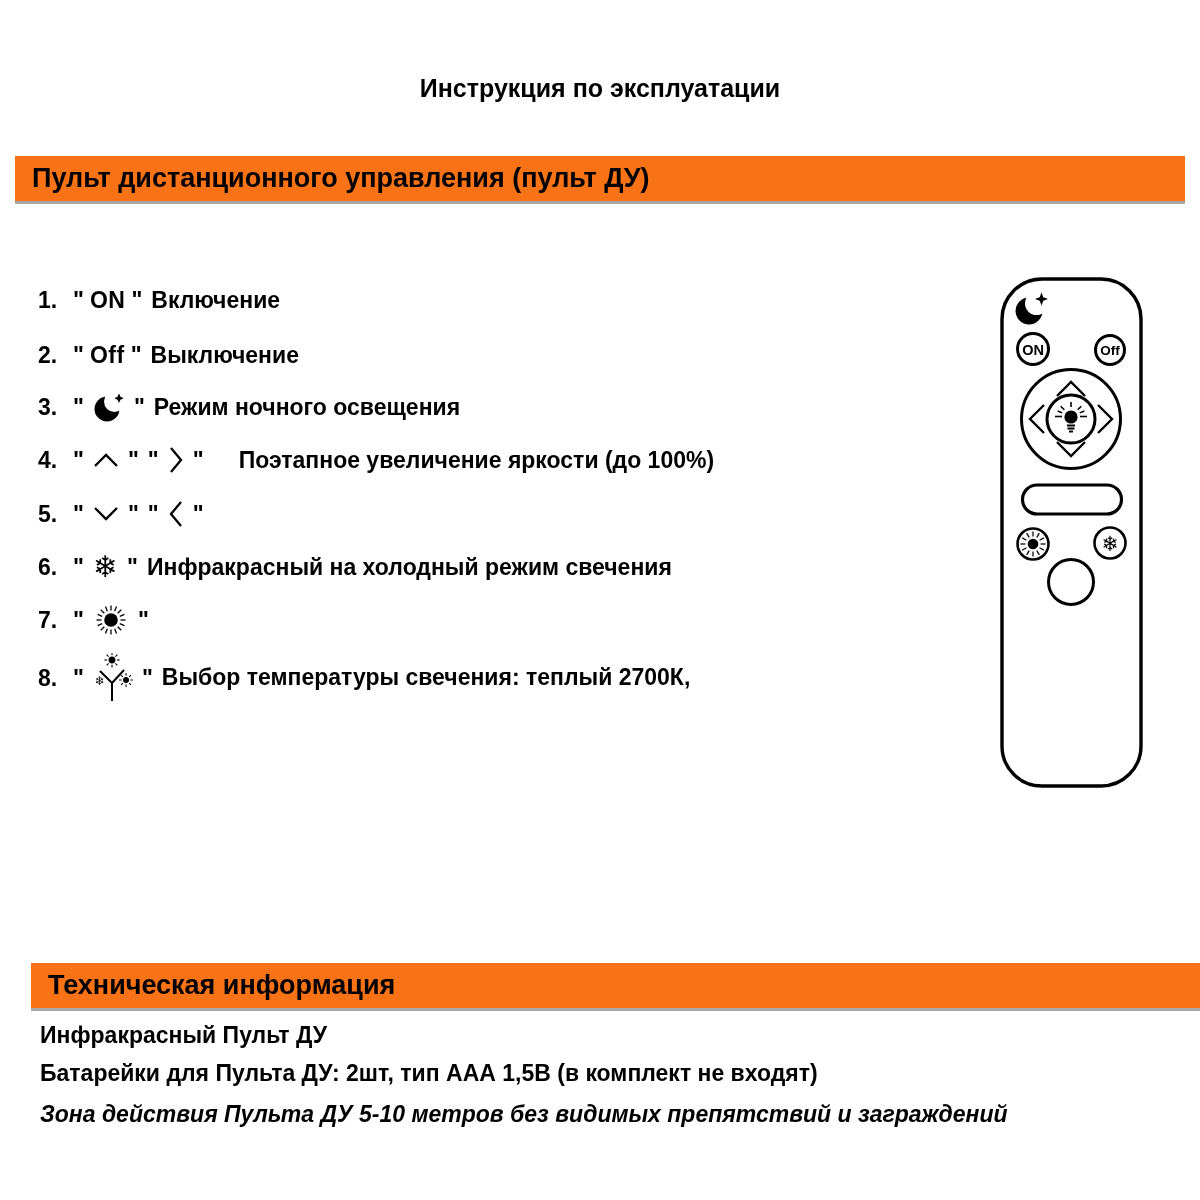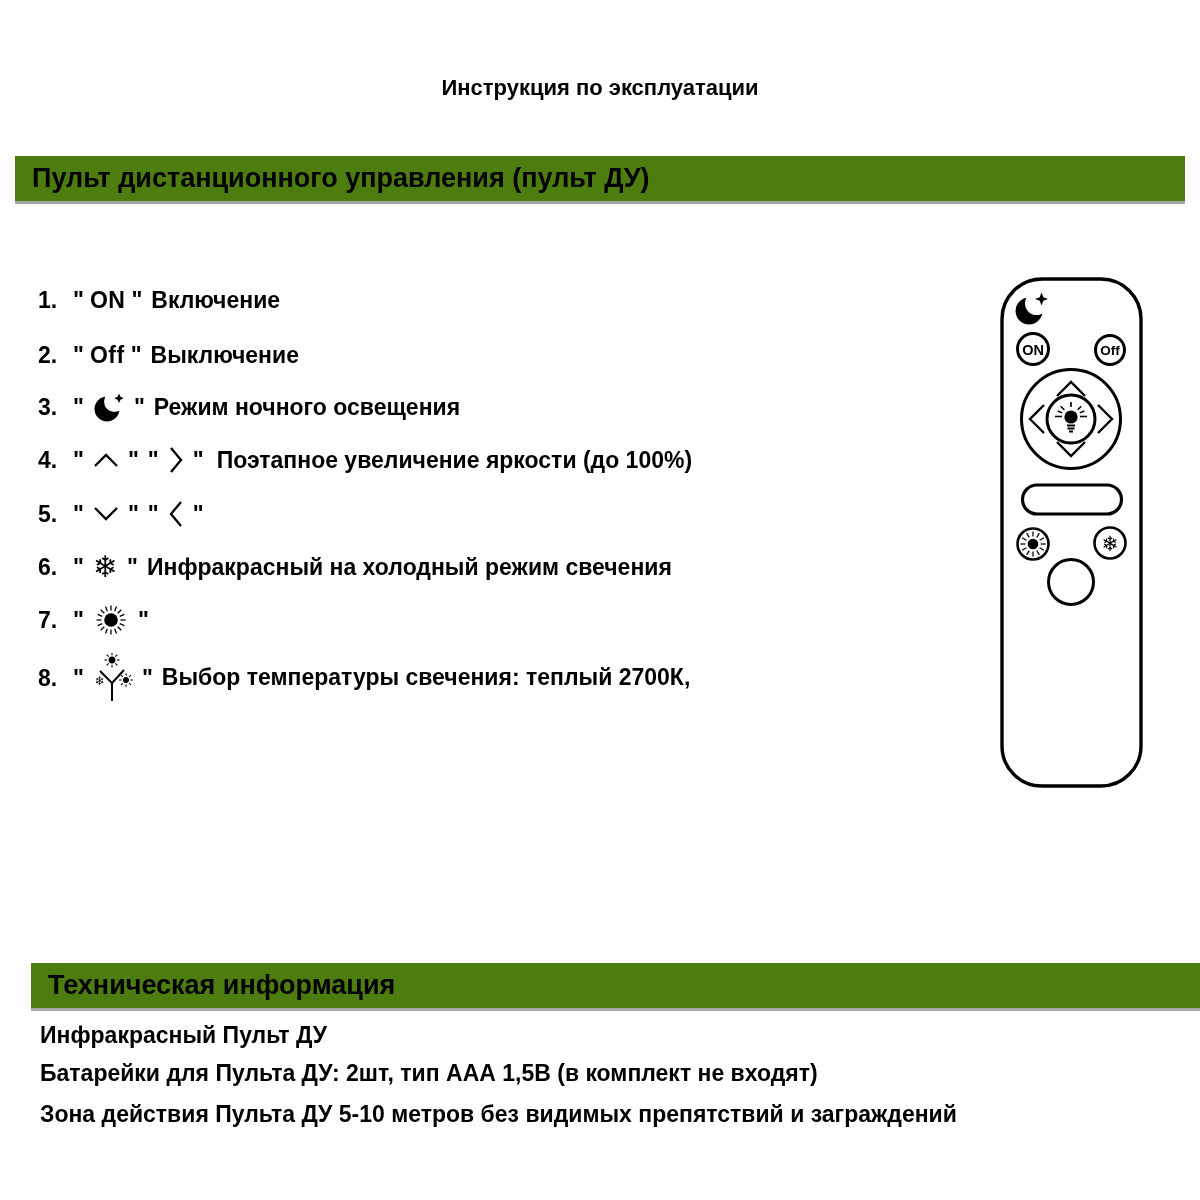--- a/index.html
+++ b/index.html
@@ -3,46 +3,46 @@
 <meta charset="utf-8">
 <style>
   html,body{margin:0;padding:0;}
   body{
     width:1200px;height:1200px;position:relative;background:#ffffff;
     font-family:"Liberation Sans","DejaVu Sans",sans-serif;
     font-weight:bold;color:#000;overflow:hidden;
   }
   .page-title{
     position:absolute;top:70px;left:0;width:1200px;text-align:center;
-    font-size:22px;line-height:36px;
+    font-size:25px;line-height:36px;
   }
   .section-bar{
-    position:absolute;left:15px;width:1170px;height:48px;background:#4d7c0f;
+    position:absolute;left:15px;width:1170px;height:48px;background:#f97316;
     border-bottom:3px solid #a8a8a8;box-sizing:border-box;
     display:flex;align-items:center;padding-left:17px;font-size:27px;
   }
   .bar-remote{top:156px;}
   .bar-tech{top:963px;margin-left:16px;}
   .item{
     position:absolute;left:38px;display:flex;align-items:center;gap:9px;
     height:36px;font-size:23px;white-space:nowrap;
   }
   .item .num{width:26px;}
   .q{font-size:23px;}
   .lbl{}
-  .lblgap{margin-left:4px;}
+  .lblgap{margin-left:26px;}
   .keycap{letter-spacing:0.5px;margin:0 -3px;}
   .ln{fill:none;stroke:#000;stroke-width:2.3px;}
   .flake{font-size:30px;line-height:1;font-weight:normal;}
   .item8{align-items:flex-start;height:auto;}
   .item8 .symwrap{display:flex;align-items:center;gap:9px;height:46px;}
   .item8 .lines{margin-top:7px;}
   .item8 .lines div{line-height:30px;}
   .tech-line{position:absolute;left:40px;font-size:23px;line-height:27px;white-space:nowrap;}
-  .tl1{top:1022px;} .tl2{top:1060px;} .tl3{top:1101px;}
+  .tl1{top:1022px;} .tl2{top:1060px;} .tl3{top:1101px;font-style:italic;}
   .remote-figure{position:absolute;left:1000px;top:277px;width:143px;height:511px;}
   svg text{font-weight:bold;fill:#000;font-family:"Liberation Sans","DejaVu Sans",sans-serif;}
   svg .stroke{fill:none;stroke:#000;}
   svg .fillb{fill:#000;stroke:none;}
 </style>
 </head>
 <body>
 
 <div class="page-title">Инструкция по эксплуатации</div>
 

